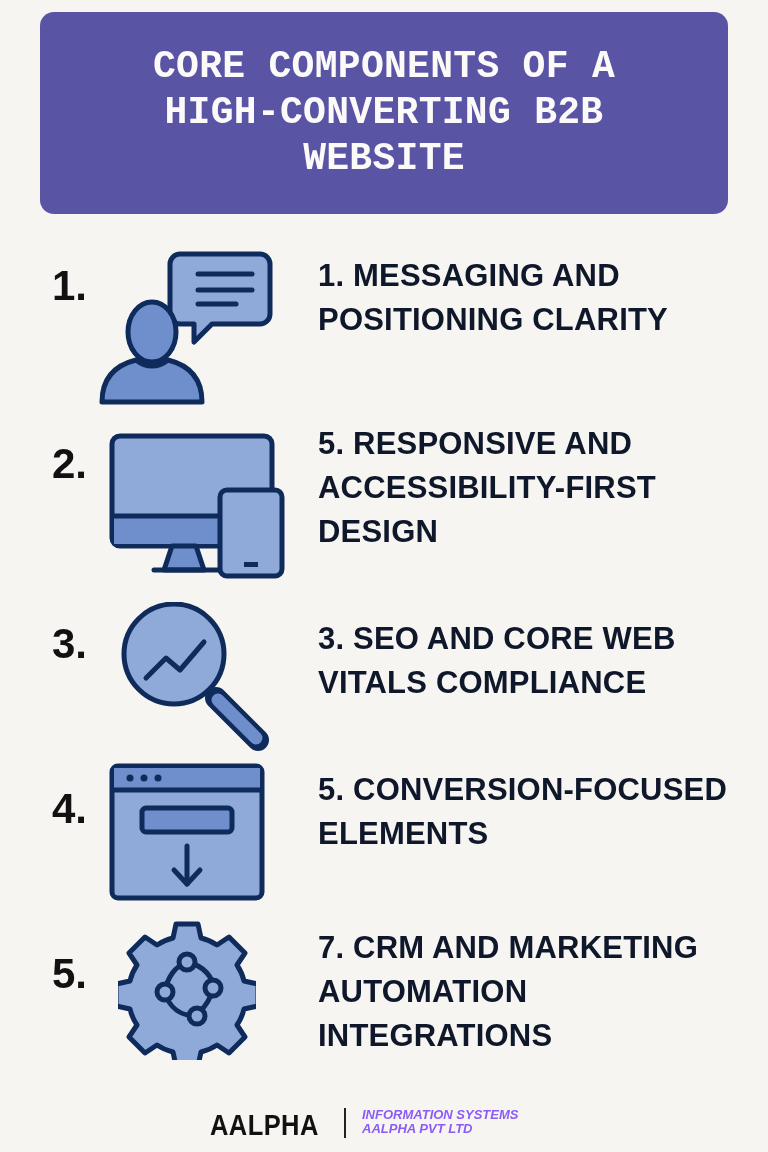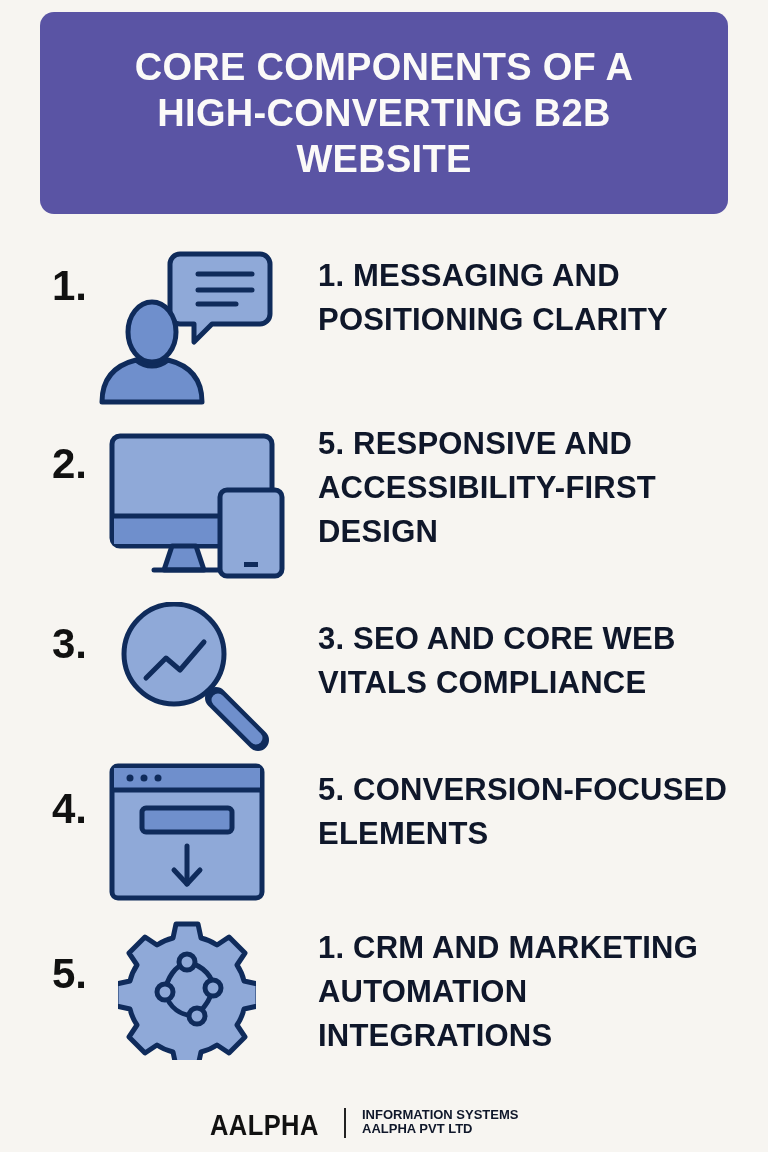--- a/index.html
+++ b/index.html
@@ -10,36 +10,37 @@
   }
   .banner {
     position: absolute; left: 40px; top: 12px; width: 688px; height: 202px;
     background: #5a54a4; border-radius: 14px;
     display: flex; align-items: center; justify-content: center;
   }
   .banner h1 {
     margin: 0; color: #fbfaf8; text-align: center;
     font-size: 38px; font-weight: bold; line-height: 46px; letter-spacing: 0.3px;
     width: 600px;
+    font-family: Liberation Mono, monospace;
   }
   .num {
     position: absolute; left: 52px; font-size: 42px; font-weight: bold; color: #111;
   }
   .icon { position: absolute; }
   .label {
     position: absolute; left: 318px; width: 420px;
     font-size: 31px; font-weight: bold; color: #0f172a; line-height: 44px;
     letter-spacing: 0.2px;
   }
   .footer {
     position: absolute; top: 1108px; left: 210px; display: flex; 
   }
   .logo { font-size: 30px; font-weight: bold; color: #111; letter-spacing: 0.5px; transform: scaleX(0.85); transform-origin: left; }
   .sep { width: 2px; height: 30px; background: #222; margin: 0 16px 0 6px; }
-  .company { font-size: 13px; font-weight: bold; color: #0f172a; line-height: 14px; }
+  .company { font-size: 13px; font-weight: bold; color: #8b5cf6; line-height: 14px; font-style: italic; }
 </style>
 </head>
 <body>
 
 <div class="banner">
   <h1>CORE COMPONENTS OF A HIGH-CONVERTING B2B WEBSITE</h1>
 </div>
 
 <div class="num" style="top:262px">1.</div>
 <svg class="icon" style="left:96px;top:246px" width="182" height="160" viewBox="0 0 182 160">
@@ -91,21 +92,21 @@
 <svg class="icon" style="left:118px;top:920px" width="138" height="140" viewBox="0 0 138 140">
   <g transform="translate(69,70)">
     <path d="M-11,-66 h22 l3,14 a48 48 0 0 1 16,7 l12,-8 l16,16 l-8,12 a48 48 0 0 1 7,16 l14,3 v22 l-14,3 a48 48 0 0 1 -7,16 l8,12 l-16,16 l-12,-8 a48 48 0 0 1 -16,7 l-3,14 h-22 l-3,-14 a48 48 0 0 1 -16,-7 l-12,8 l-16,-16 l8,-12 a48 48 0 0 1 -7,-16 l-14,-3 v-22 l14,-3 a48 48 0 0 1 7,-16 l-8,-12 l16,-16 l12,8 a48 48 0 0 1 16,-7z" fill="#8fa9d8" stroke="#0f2b5b" stroke-width="5" stroke-linejoin="round"></path>
     <path d="M0,-28 C18,-24 26,-12 26,-2 C24,10 16,18 10,26 C-6,26 -18,18 -22,2 C-20,-12 -12,-24 0,-28z" fill="none" stroke="#0f2b5b" stroke-width="5"></path>
     <circle cx="0" cy="-28" r="8" fill="#8fa9d8" stroke="#0f2b5b" stroke-width="5"></circle>
     <circle cx="26" cy="-2" r="8" fill="#8fa9d8" stroke="#0f2b5b" stroke-width="5"></circle>
     <circle cx="10" cy="26" r="8" fill="#8fa9d8" stroke="#0f2b5b" stroke-width="5"></circle>
     <circle cx="-22" cy="2" r="8" fill="#8fa9d8" stroke="#0f2b5b" stroke-width="5"></circle>
   </g>
 </svg>
-<div class="label" style="top:926px">1. CRM AND MARKETING AUTOMATION INTEGRATIONS</div>
+<div class="label" style="top:926px">7. CRM AND MARKETING AUTOMATION INTEGRATIONS</div>
 
 <div class="footer">
   <span class="logo">AALPHA</span>
   <span class="sep"></span>
   <span class="company">
     <span>INFORMATION SYSTEMS</span><br>
     <span>AALPHA PVT LTD</span>
   </span>
 </div>
 

